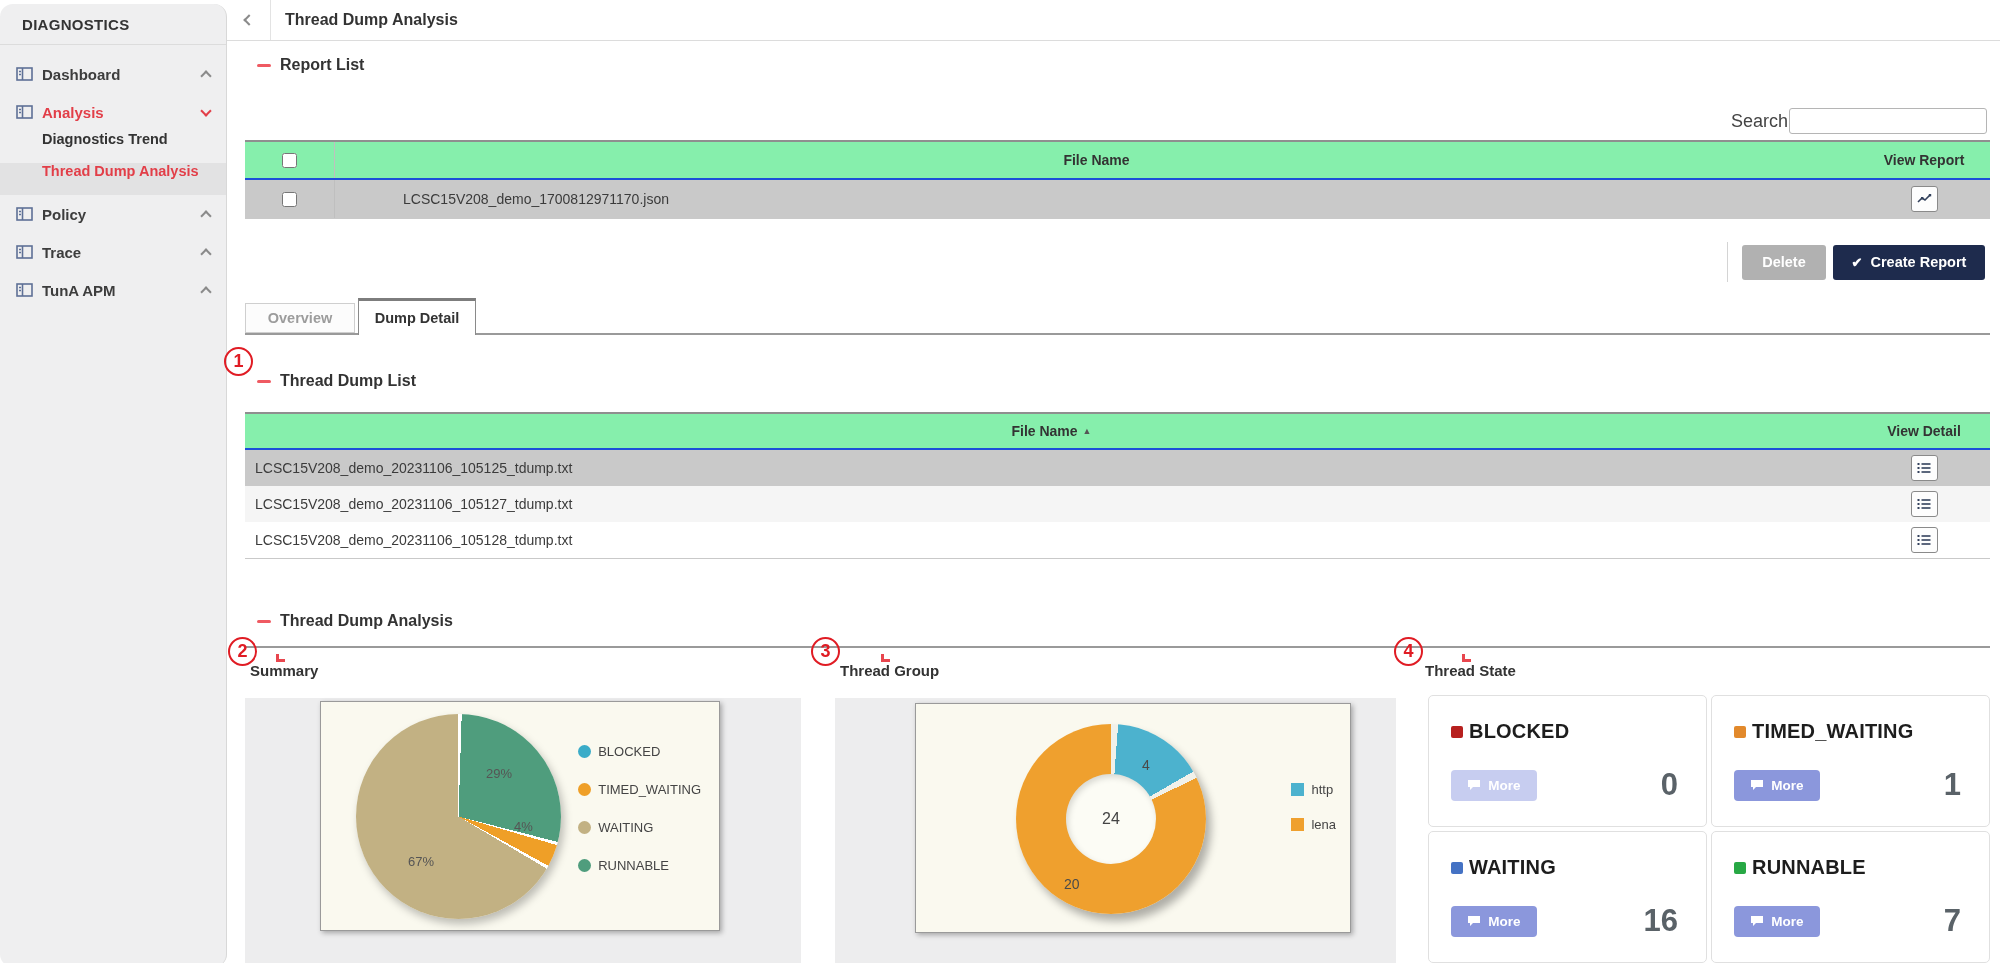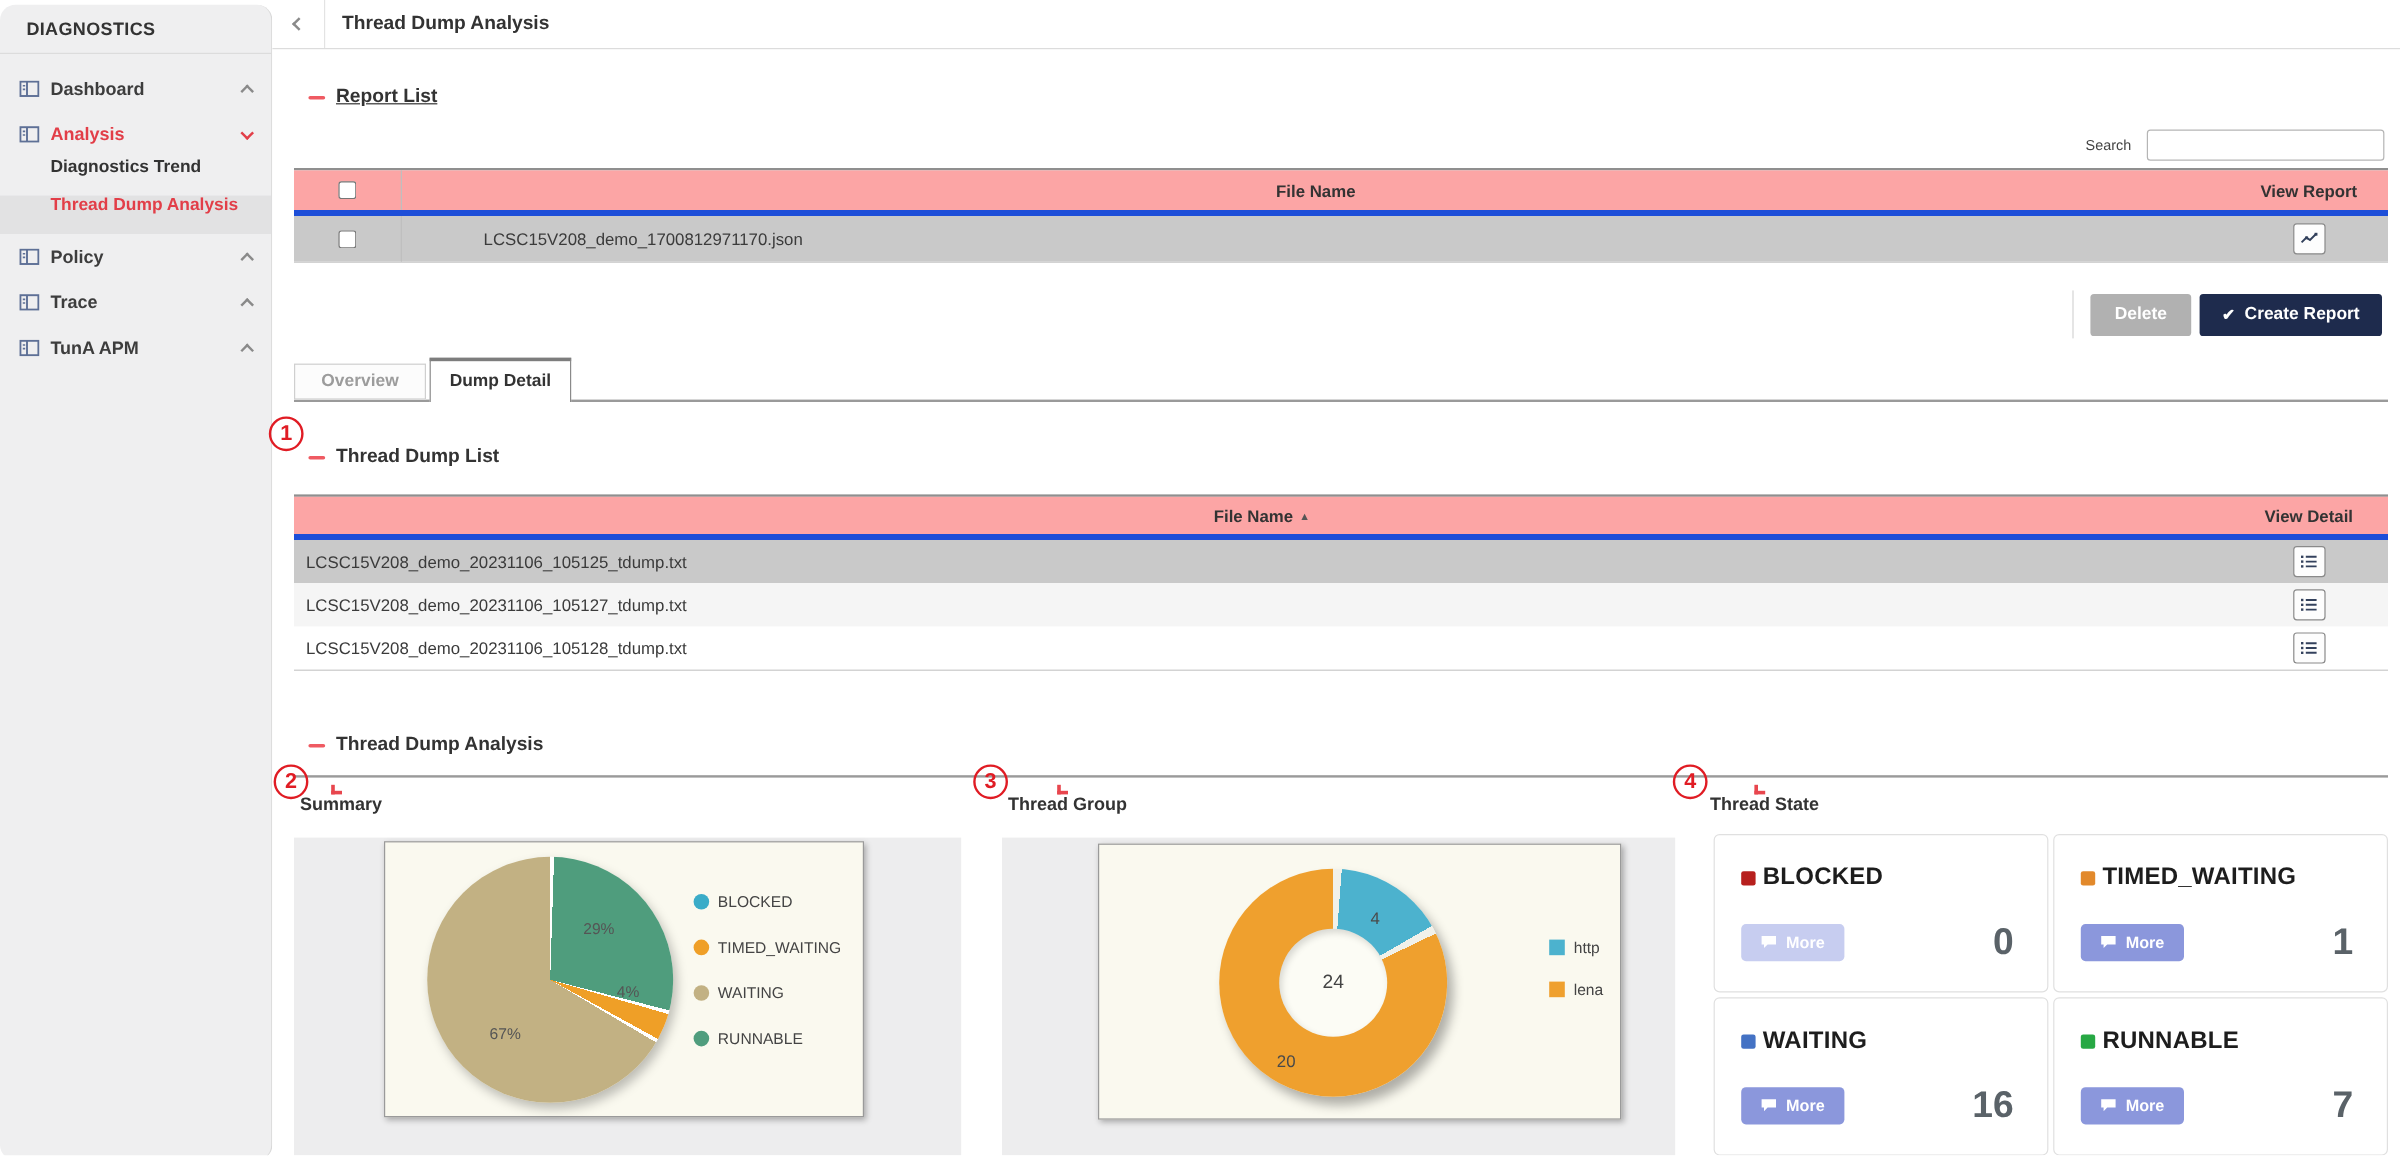--- a/index.html
+++ b/index.html
@@ -31,26 +31,26 @@
   .page-title { font-size:16px; font-weight:bold; color:#333; padding-left:14px; }
 
   
   .sec-heading { position:absolute; display:flex; align-items:center; font-size:16px; font-weight:bold; color:#333; }
   .red-dash { width:14px; height:3px; background:#ef5a62; border-radius:2px; margin-right:9px; }
   .sub-heading { position:absolute; display:flex; align-items:center; font-size:15px; font-weight:bold; color:#333;flex-direction:column; }
   .red-corner { width:9px; height:8px; border-left:3px solid #e8464e; border-bottom:3px solid #e8464e; margin-right:8px; margin-top:-4px; }
 
   
   .search-row { position:absolute; top:108px; right:13px; display:flex; align-items:center; }
-  .search-label { font-size:12px; color:#444; margin-right:13px; }
+  .search-label { font-size:18px; color:#444; margin-right:1px; }
   .search-input { width:198px; height:26px; border:1px solid #b5b5b5; border-radius:3px; background:#fff; font-size:13px; padding:0 6px; }
 
   
   .tbl { position:absolute; left:245px; width:1745px; border-top:2px solid #8f8f8f; border-bottom:1px solid #c9c9c9; font-size:14px; }
-  .tbl-header { display:flex; background:#fca5a5; border-bottom:5px solid #1d4ed8; font-weight:bold; color:#333; }
+  .tbl-header { display:flex; background:#86efac; border-bottom:2px solid #1d4ed8; font-weight:bold; color:#333; }
   .tbl-row { display:flex; align-items:center;gap:48px; }
   .tbl-row.selected { background:#c9c9c9; }
   .tbl-row.alt { background:#f5f5f5; }
   .cell-check { width:90px; display:flex; align-items:center; justify-content:center; border-right:1px solid #bfbfbf; align-self:stretch; }
   .cell-file { flex:1; display:flex; align-items:center; }
   .cell-file.center { justify-content:center; }
   .cell-file.pad { padding-left:20px; }
   .cell-view { width:132px; display:flex; align-items:center; justify-content:center; }
   .rl .tbl-header { height:38px; }
   .rl .tbl-row { height:38px; }
@@ -178,21 +178,21 @@
     </div>
   </div>
 
   <div class="topbar">
     <div class="back-strip">
       <span class="chev left"></span>
     </div>
     <div class="page-title">Thread Dump Analysis</div>
   </div>
 
-  <div class="sec-heading" style="left:257px; top:72px;text-decoration:underline;">
+  <div class="sec-heading" style="left:257px; top:56px;">
     <span class="red-dash"></span>
     <span>Report List</span>
   </div>
 
   <div class="search-row">
     <span class="search-label">Search</span>
     <input class="search-input" type="text" value="" style="">
   </div>
 
   <div class="tbl rl" style="top:140px;">

